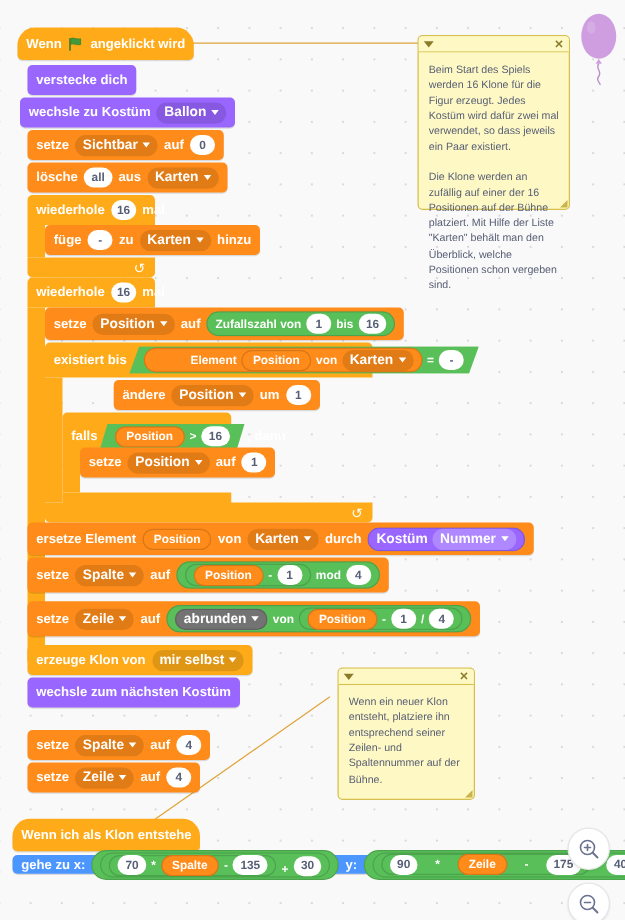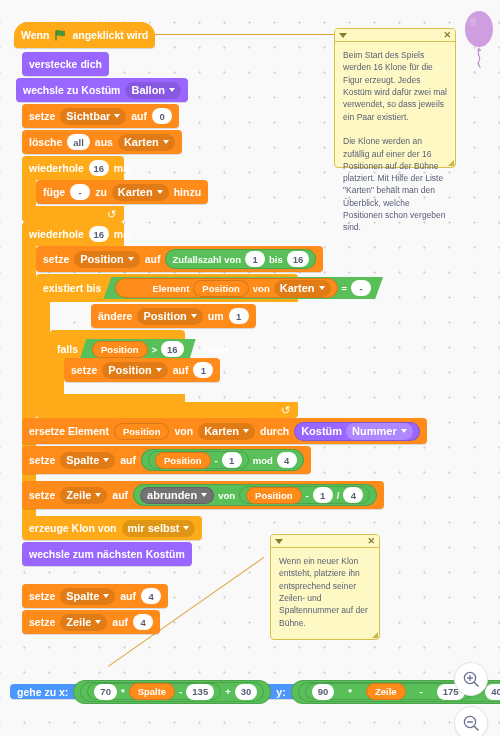--- a/index.html
+++ b/index.html
@@ -382,25 +382,28 @@
   <div class="blk data" style="left:22px; top:610px;">
     <span>setze</span>
     <span class="dd inset">
       <span>Zeile</span>
       <span class="arrow"></span>
     </span>
     <span>auf</span>
     <span class="num">4</span>
   </div>
 
+  <div class="blk events hat" style="left:10px; top:655px;">
+    <span>Wenn ich als Klon entstehe</span>
+  </div>
 
   <div class="blk motion" style="left:10px; top:684px; height:15px;">
     <span>gehe zu x:</span>
     <span class="op" style="height:24px;">
-      <span class="op" style="height:20px;">
+      <span class="op" style="height:20px;align-items:flex-end;">
         <span class="op" style="height:17px;">
           <span class="num">70</span>
           <span>*</span>
           <span class="var">Spalte</span>
           <span>-</span>
           <span class="num">135</span>
         </span>
         <span>+</span>
         <span class="num">30</span>
       </span>

